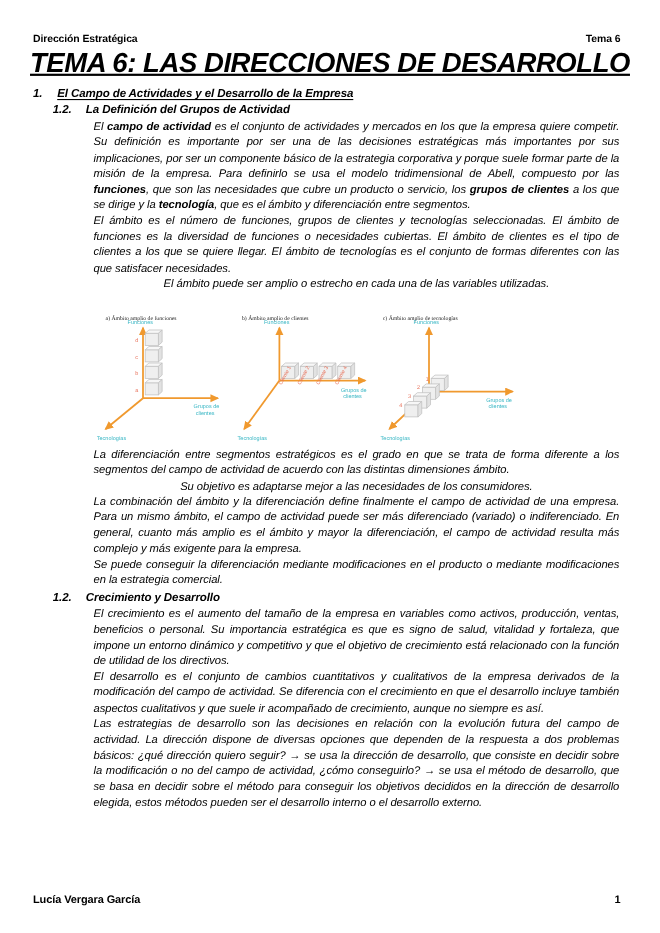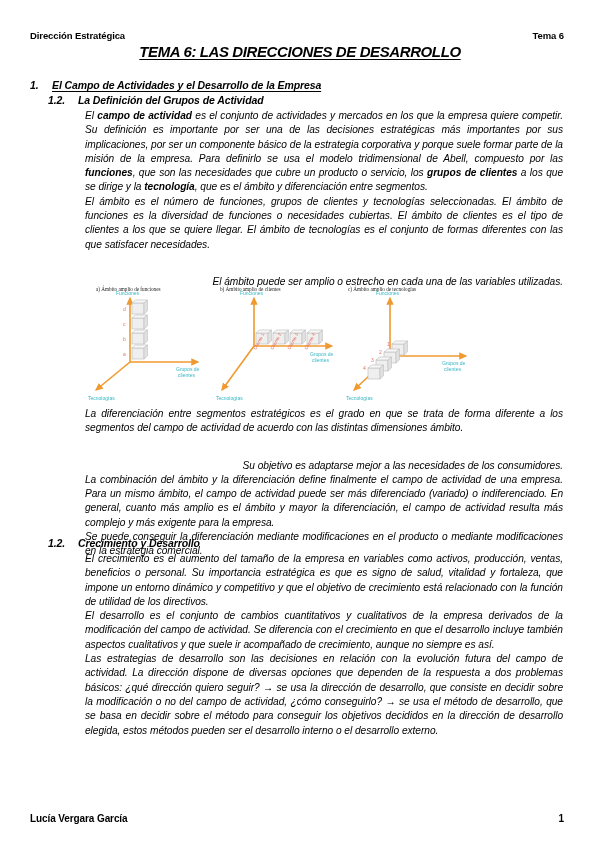--- a/index.html
+++ b/index.html
@@ -37,21 +37,21 @@
     letter-spacing: -0.1px;
   }
 
   
   .doc-title {
     position: absolute;
     top: 43px;
     left: 0;
     width: 600px;
     text-align: center;
-    font-size: 15px;
+    font-size: 25px;
     font-style: italic;
     font-weight: bold;
     letter-spacing: -0.4px;
   }
   .doc-title span {
     text-decoration: underline;
     text-underline-offset: 2px;
   }
 
   
@@ -83,21 +83,21 @@
     position: absolute;
     left: 85px;
     width: 478px;
     font-size: 10.2px;
     line-height: 14.3px;
     text-align: justify;
     text-justify: inter-word;
     letter-spacing: -0.05px;
   }
   .body-block p { margin: 0; font-style: italic; }
-  .body-block p.last { text-align: right; margin-top: 23px; }
+  .body-block p.last { text-align: center; }
   .body-block b { font-weight: bold; }
 
   
   .figure {
     position: absolute;
     left: 88px;
     top: 284px;
     width: 388px;
     height: 122px;
   }

